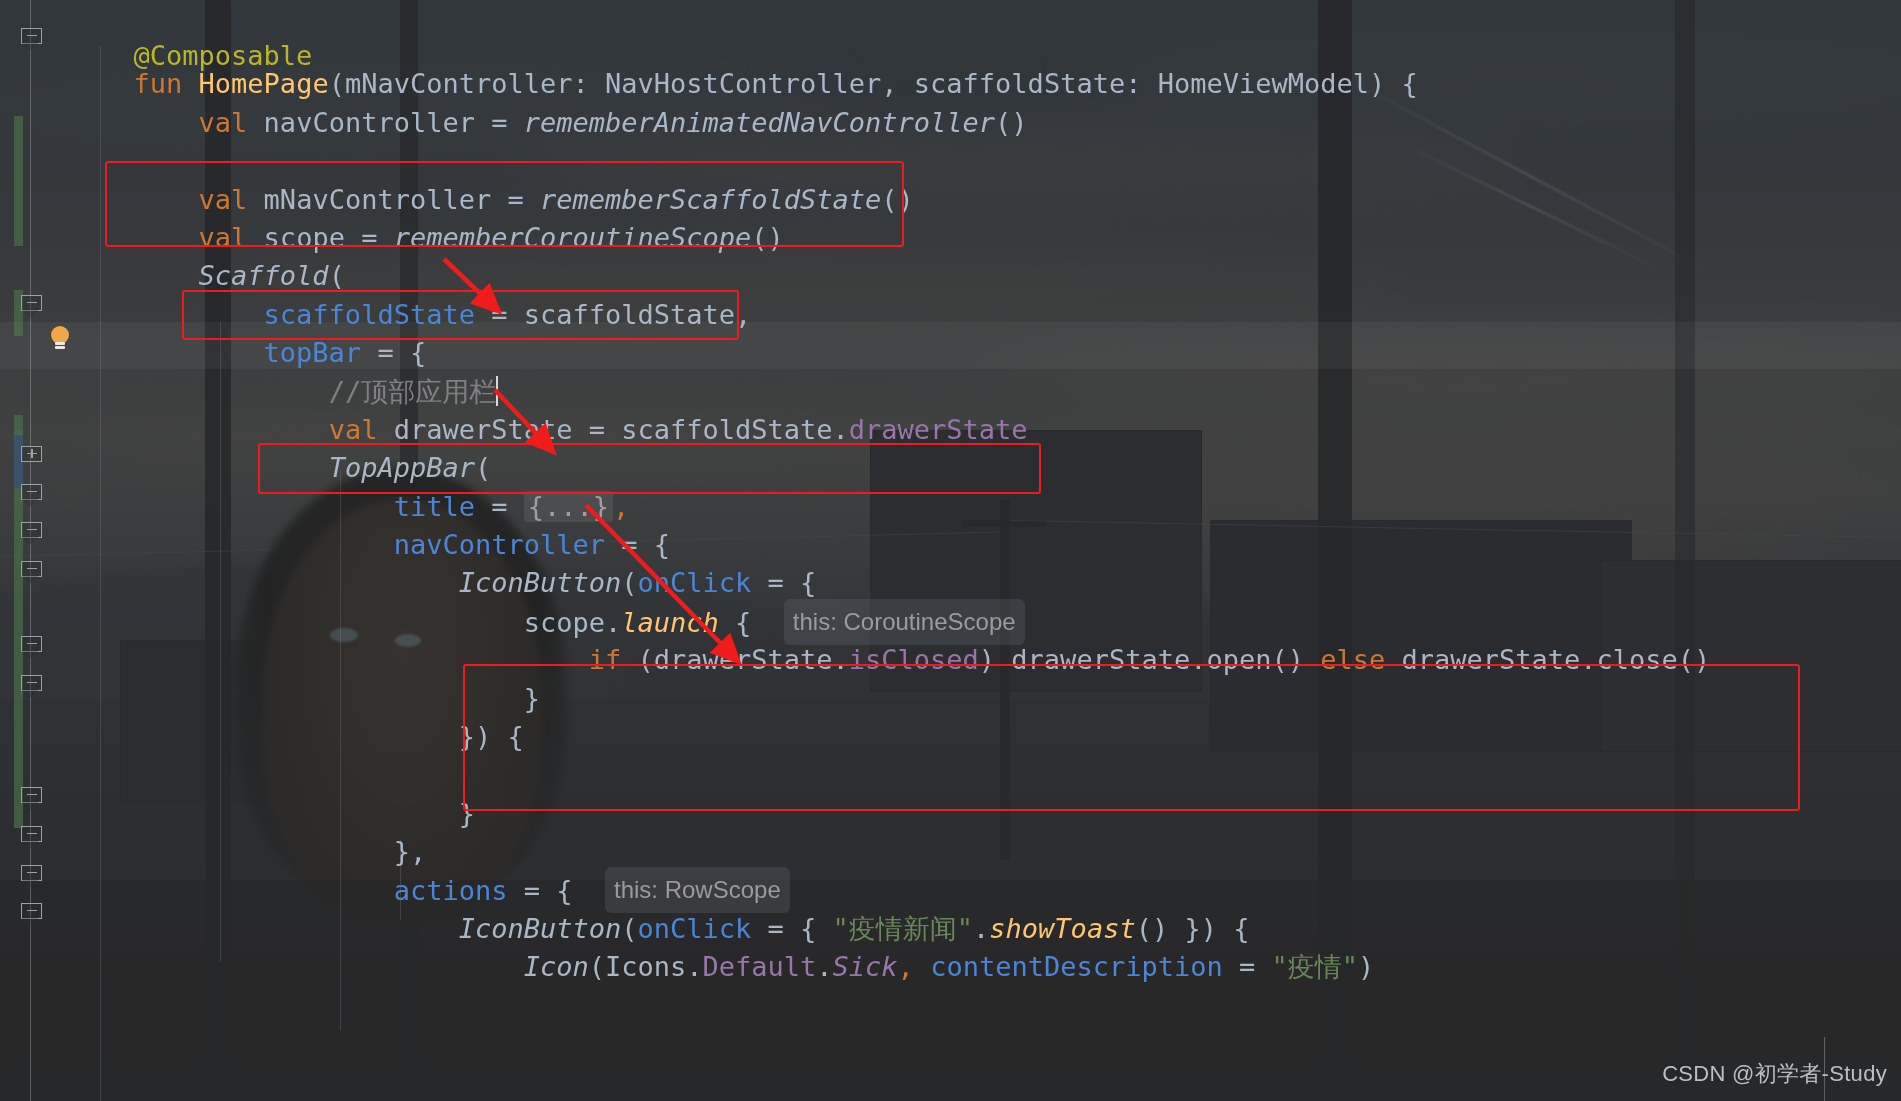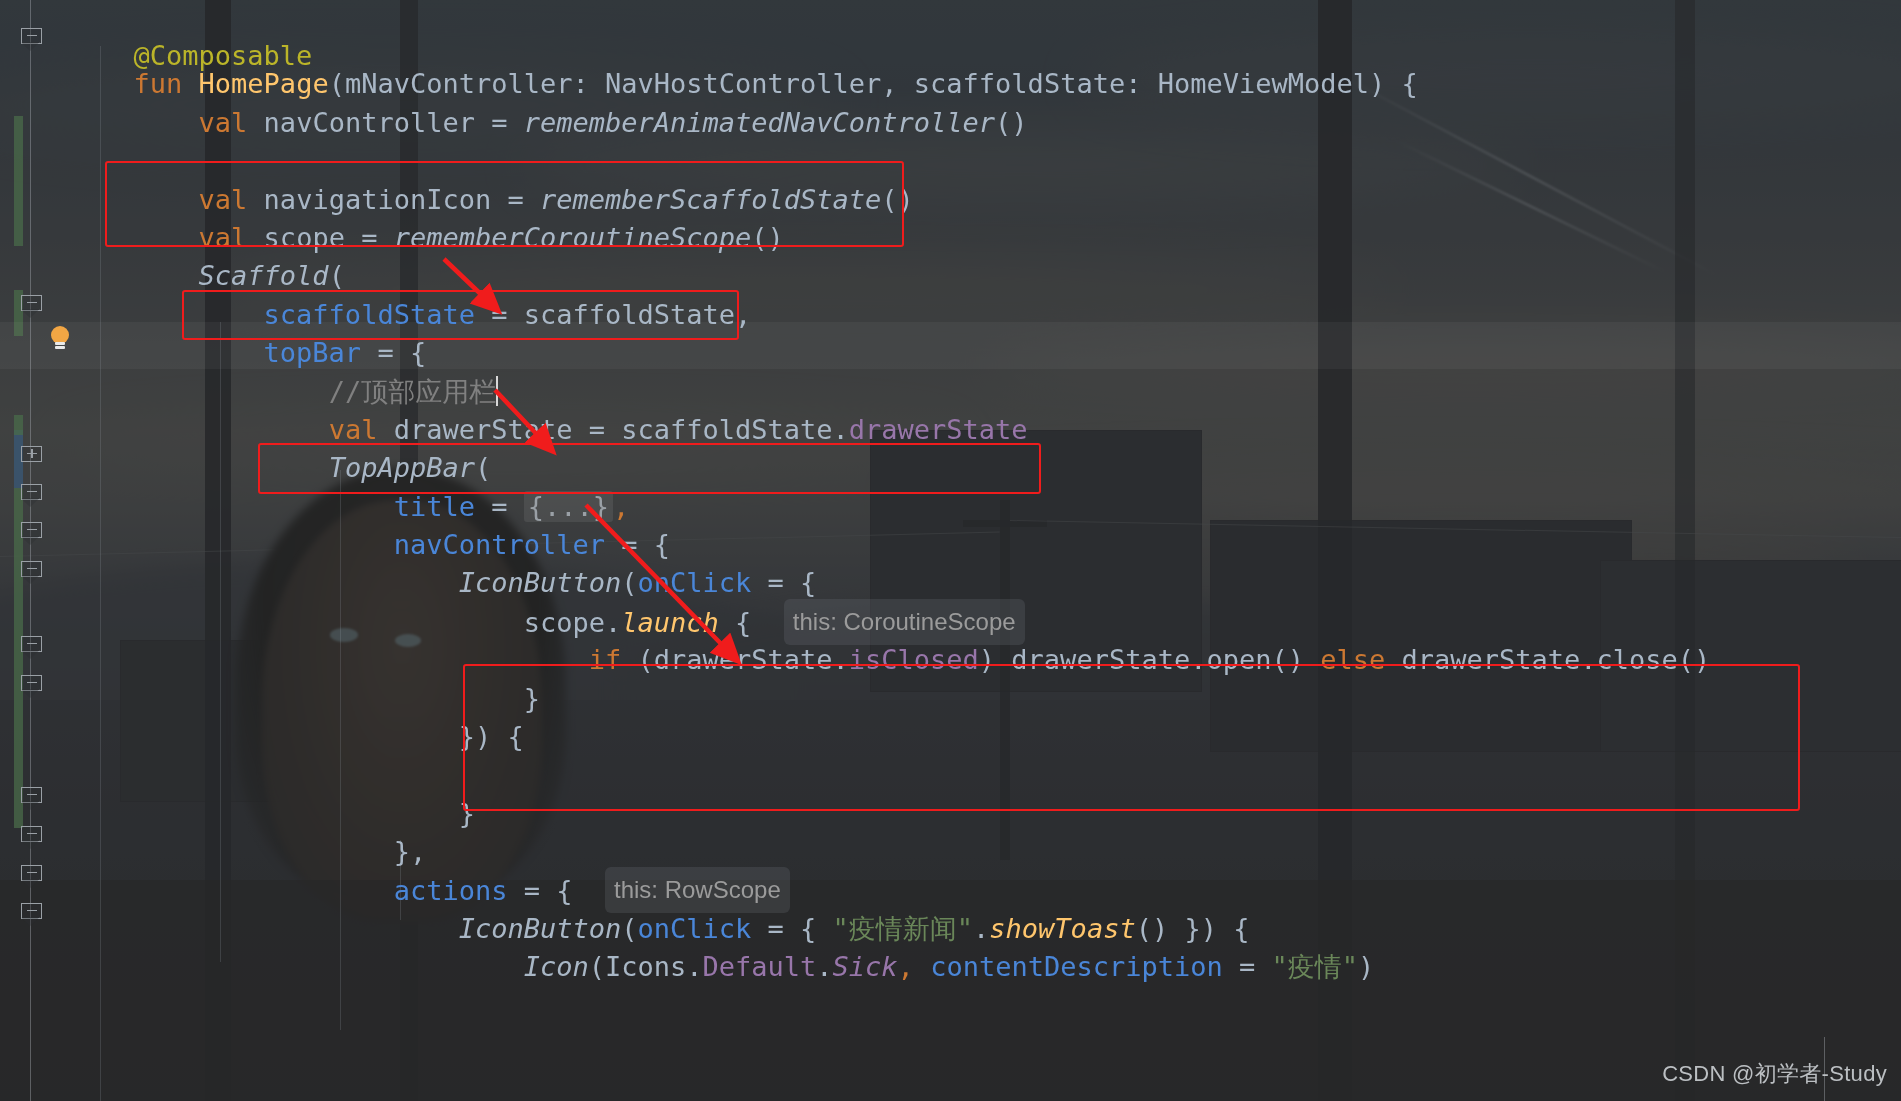--- a/index.html
+++ b/index.html
@@ -260,21 +260,21 @@
       <span class="kw">fun</span><span class="id"> </span><span class="fn">HomePage</span><span class="id">(mNavController: NavHostController, scaffoldState: HomeViewModel) {</span>
     </div>
 
     
     <div class="line" style="top:53px;">
       <span class="id">    </span><span class="kw">val</span><span class="id"> navController = </span><span class="id it">rememberAnimatedNavController</span><span class="id">()</span>
     </div>
 
     
     <div class="line" style="top:130px;">
-      <span class="id">    </span><span class="kw">val</span><span class="id"> navigationIcon = </span><span class="id it">rememberScaffoldState</span><span class="id">()</span>
+      <span class="id">    </span><span class="kw">val</span><span class="id"> mNavController = </span><span class="id it">rememberScaffoldState</span><span class="id">()</span>
     </div>
 
     
     <div class="line" style="top:168px;">
       <span class="id">    </span><span class="kw">val</span><span class="id"> scope = </span><span class="id it">rememberCoroutineScope</span><span class="id">()</span>
     </div>
 
     
     <div class="line" style="top:245px;">
       <span class="id">        </span><span class="named">scaffoldState</span><span class="id"> = scaffoldState,</span>

